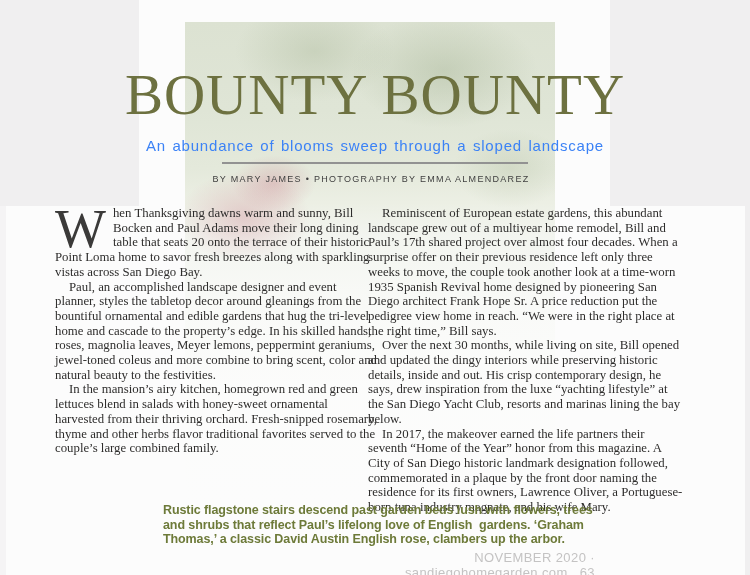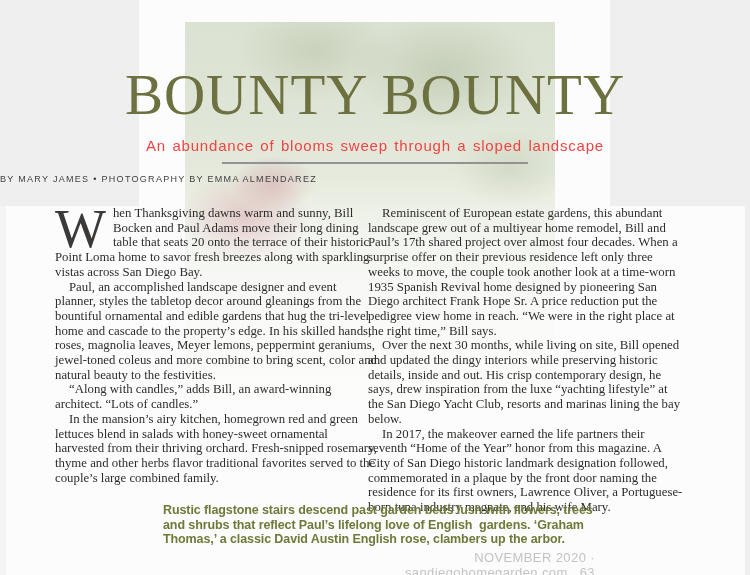--- a/index.html
+++ b/index.html
@@ -42,29 +42,30 @@
     font-family:"Liberation Serif", serif;
     font-size:57px; line-height:1;
     font-weight:400;
     color:var(--olive,#6d7140);
     letter-spacing:1px;
   }
   .subtitle {
     left:0; top:137px; width:750px;
     text-align:center;
     font-family:"Liberation Sans", sans-serif;
-    font-size:15px; color:#ef4444;
+    font-size:15px; color:#3b82f6;
     letter-spacing:.8px; word-spacing:1.5px;
   }
   .rule {
     left:222px; top:162px; width:306px; height:2px;
     background:#929292;
   }
   .byline {
     left:0; top:174px; width:742px;
+    text-align:center;
     font-family:"Liberation Sans", sans-serif;
     font-size:9px; color:#3f3f3f;
     letter-spacing:1.3px;
   }
 
   
   .col {
     top:206px;
     font-family:"Liberation Serif", serif;
     font-size:12.8px; line-height:14.7px;
@@ -113,21 +114,20 @@
 <div class="abs ghost-photo"></div>
 
 <h1 class="abs title">BOUNTY BOUNTY</h1>
 <p class="abs subtitle">An abundance of blooms sweep through a sloped landscape</p>
 <div class="abs rule"></div>
 <p class="abs byline">BY MARY JAMES • PHOTOGRAPHY BY EMMA ALMENDAREZ</p>
 
 <div class="abs col col-left">
   <p><span class="dropcap">W</span><span>hen Thanksgiving dawns warm and sunny, Bill Bocken and Paul Adams move their long dining table that seats 20 onto the terrace of their historic Point Loma home to savor fresh breezes along with sparkling vistas across San Diego Bay.</span></p>
   <p class="indent">Paul, an accomplished landscape designer and event planner, styles the tabletop decor around gleanings from the bountiful ornamental and edible gardens that hug the tri-level home and cascade to the property’s edge. In his skilled hands, roses, magnolia leaves, Meyer lemons, peppermint geraniums, jewel-toned coleus and more combine to bring scent, color and natural beauty to the festivities.</p>
-  <p class="indent">“Along with candles,” adds Bill, an award-winning architect. “Lots of candles.”</p>
   <p class="indent">In the mansion’s airy kitchen, homegrown red and green lettuces blend in salads with honey-sweet ornamental harvested from their thriving orchard. Fresh-snipped rosemary, thyme and other herbs flavor traditional favorites served to the couple’s large combined family.</p>
 </div>
 
 <div class="abs col col-right">
   <p class="indent">Reminiscent of European estate gardens, this abundant landscape grew out of a multiyear home remodel, Bill and Paul’s 17th shared project over almost four decades. When a surprise offer on their previous residence left only three weeks to move, the couple took another look at a time-worn 1935 Spanish Revival home designed by pioneering San Diego architect Frank Hope Sr. A price reduction put the pedigree view home in reach. “We were in the right place at the right time,” Bill says.</p>
   <p class="indent">Over the next 30 months, while living on site, Bill opened and updated the dingy interiors while preserving historic details, inside and out. His crisp contemporary design, he says, drew inspiration from the luxe “yachting lifestyle” at the San Diego Yacht Club, resorts and marinas lining the bay below.</p>
   <p class="indent">In 2017, the makeover earned the life partners their seventh “Home of the Year” honor from this magazine. A City of San Diego historic landmark designation followed, commemorated in a plaque by the front door naming the residence for its first owners, Lawrence Oliver, a Portuguese-born tuna industry magnate, and his wife Mary.</p>
 </div>
 
 <p class="abs caption">Rustic flagstone stairs descend past garden beds lush with flowers, trees and shrubs that reflect Paul’s lifelong love of English&nbsp; gardens. ‘Graham Thomas,’ a classic David Austin English rose, clambers up the arbor.</p>

